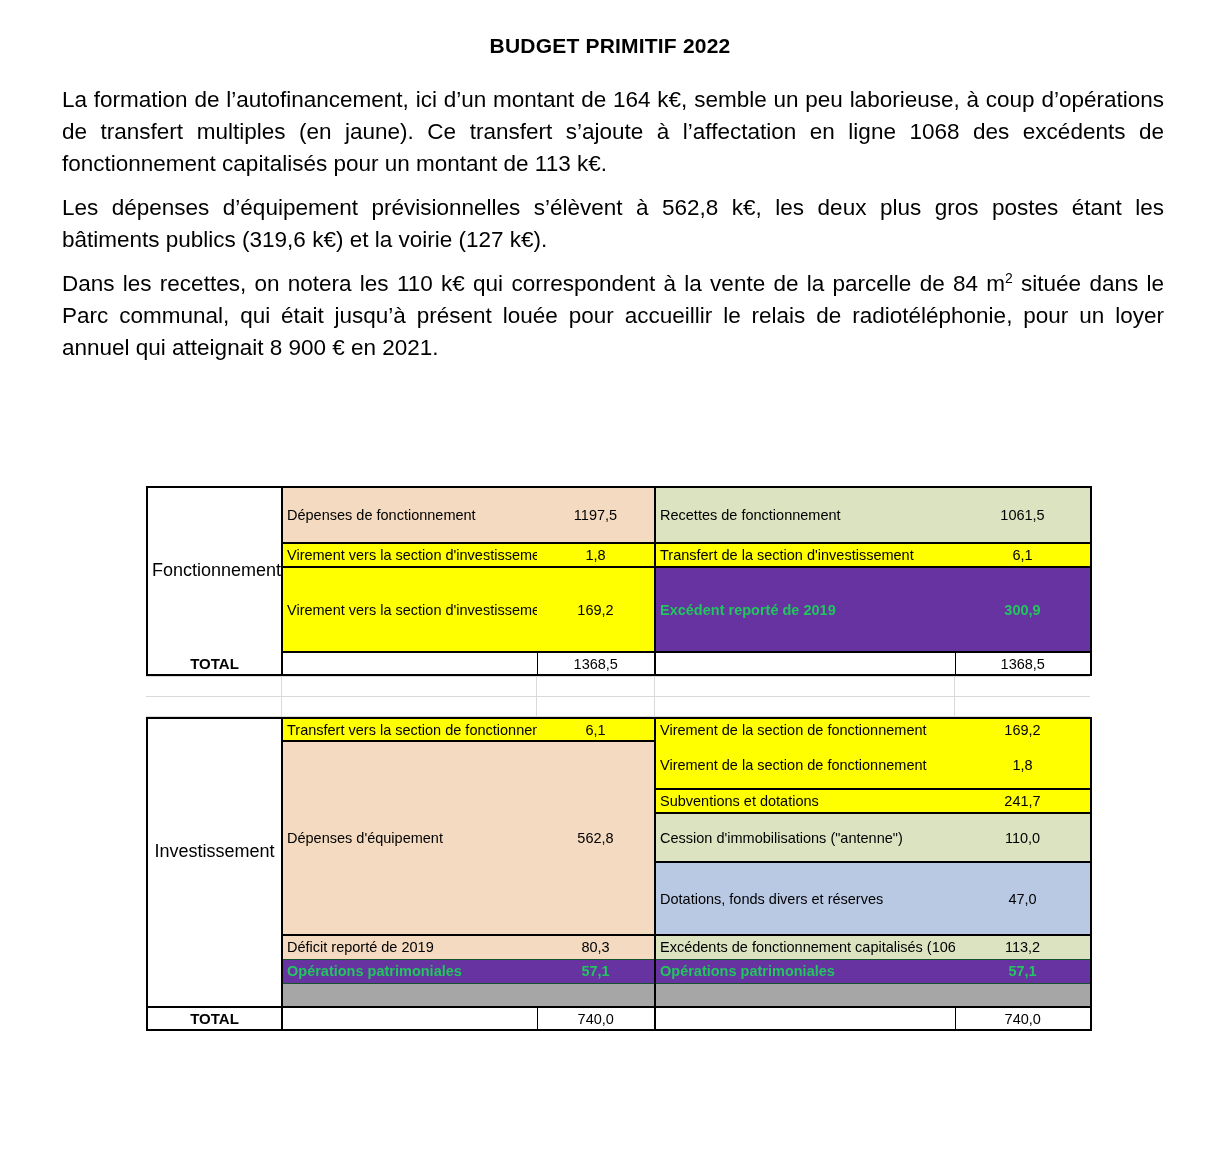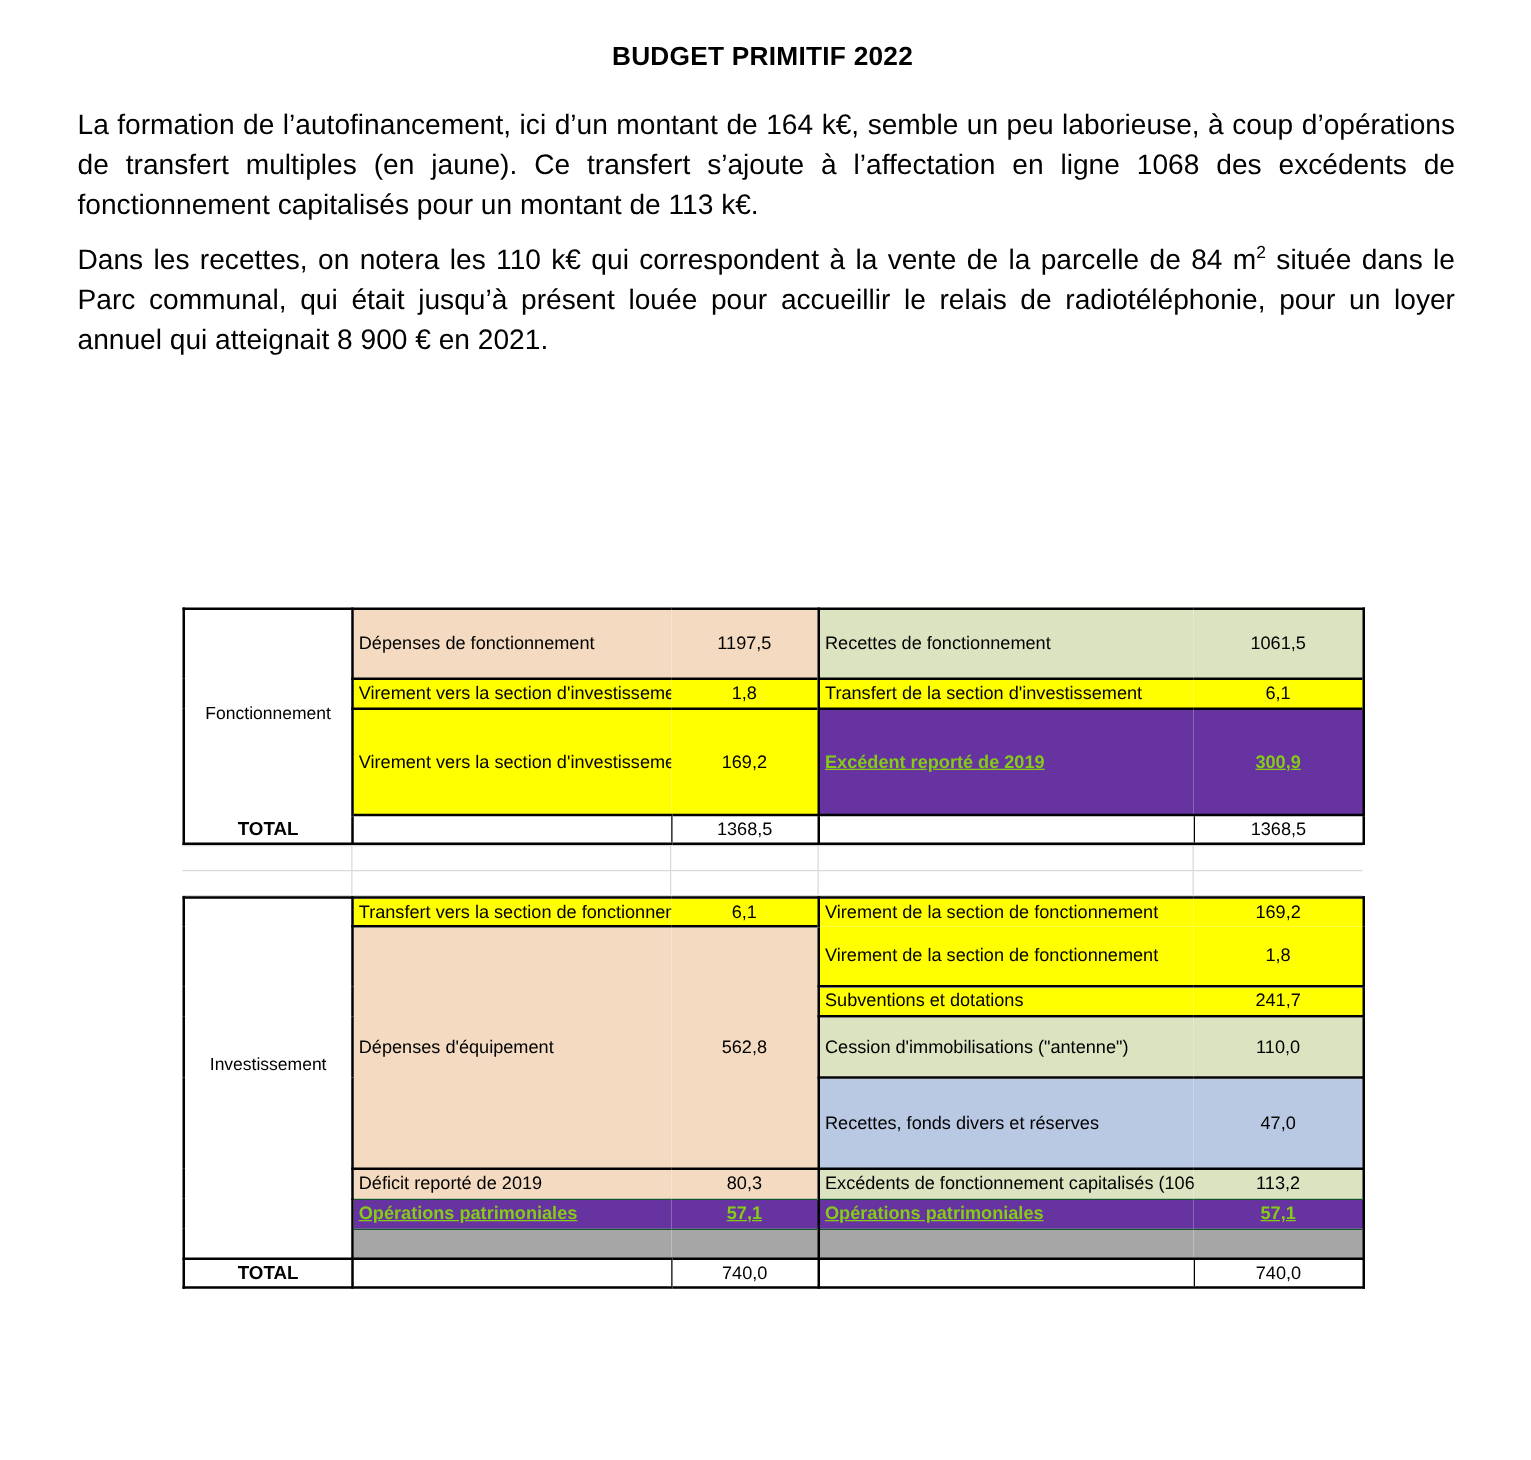--- a/index.html
+++ b/index.html
@@ -81,28 +81,28 @@
   .thick-b  { border-bottom: 2.6px solid #000; }
   .thick-l  { border-left: 2.6px solid #000; }
   .thick-r  { border-right: 2.6px solid #000; }
   .thin-b   { border-bottom: 1px solid #14532d; }
   .thin-l   { border-left: 1px solid #000; }
 
   
   .fill-peach  { background: #F3DAC0; }
   .fill-yellow { background: #FFFF00; }
   .fill-green  { background: #DCE3C0; }
-  .fill-purple { background: #6633A0; color: #84cc16; font-weight: bold; text-decoration: underline; }
+  .fill-purple { background: #6633A0; color: #22c55e; font-weight: bold; }
   .fill-blue   { background: #B9C9E4; }
   .fill-grey   { background: #A6A6A6; }
   .fill-white  { background: #ffffff; }
 
   .section-label {
     text-align: center;
-    font-size: 14px;
+    font-size: 18px;
     background: #ffffff;
   }
   .total-label {
     text-align: center;
     font-weight: bold;
     font-size: 15px;
     background: #ffffff;
     margin-top: 20px;
   }
   .total-val { font-weight: normal; }
@@ -124,20 +124,21 @@
 </style>
 </head>
 <body>
 
 <div class="page">
 
   <h1 class="doc-title">BUDGET PRIMITIF 2022</h1>
 
   <div class="body-text">
     <p class="para">La formation de l’autofinancement, ici d’un montant de 164 k€, semble un peu laborieuse, à coup d’opérations de transfert multiples (en jaune). Ce transfert s’ajoute à l’affectation en ligne 1068 des excédents de fonctionnement capitalisés pour un montant de 113 k€.</p>
+    <p class="para">Les dépenses d’équipement prévisionnelles s’élèvent à 562,8 k€, les deux plus gros postes étant les bâtiments publics (319,6 k€) et la voirie (127 k€).</p>
     <p class="para"><span>Dans les recettes, on notera les 110 k€ qui correspondent à la vente de la parcelle de 84 m</span><sup>2</sup><span> située dans le Parc communal, qui était jusqu’à présent louée pour accueillir le relais de radiotéléphonie, pour un loyer annuel qui atteignait 8 900 € en 2021.</span></p>
   </div>
 
   <div class="table-wrap">
 
     <table class="budget">
       <colgroup>
         <col class="c-label">
           <col class="c-dep-txt">
           <col class="c-dep-val">
@@ -224,21 +225,21 @@
         </tr>
         <tr style="height:24px;">
           <td class="txt fill-yellow thick-b">Subventions et dotations</td>
           <td class="num fill-yellow thick-b thick-r">241,7</td>
         </tr>
         <tr style="height:49px;">
           <td class="txt fill-green thick-b">Cession d'immobilisations ("antenne")</td>
           <td class="num fill-green thick-b thick-r">110,0</td>
         </tr>
         <tr style="height:73px;">
-          <td class="txt fill-blue thick-b">Recettes, fonds divers et réserves</td>
+          <td class="txt fill-blue thick-b">Dotations, fonds divers et réserves</td>
           <td class="num fill-blue thick-b thick-r">47,0</td>
         </tr>
         <tr style="height:24px;">
           <td class="txt fill-peach thin-l thin-b">Déficit reporté de 2019</td>
           <td class="num fill-peach thick-r thin-b">80,3</td>
           <td class="txt fill-green thin-b">Excédents de fonctionnement capitalisés (1068)</td>
           <td class="num fill-green thick-r thin-b">113,2</td>
         </tr>
         <tr style="height:24px;">
           <td class="txt fill-purple thin-l thin-b">Opérations patrimoniales</td>

